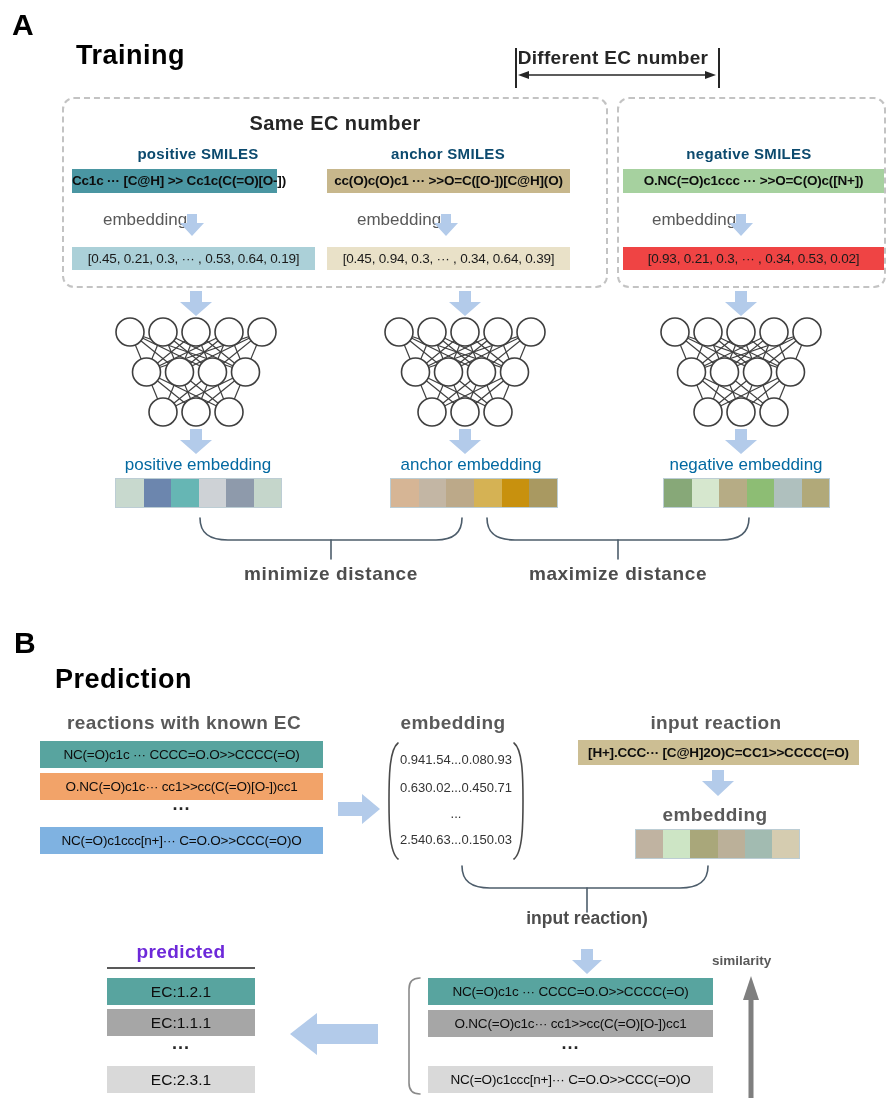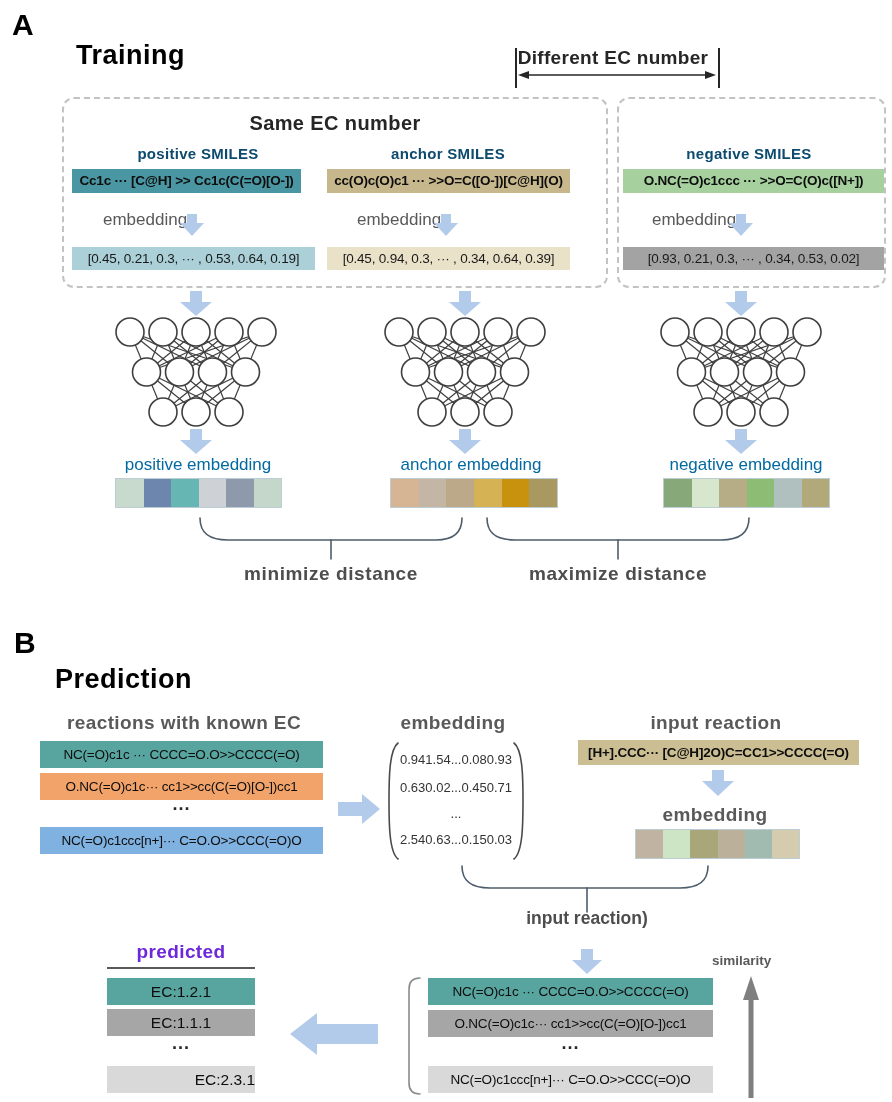--- a/index.html
+++ b/index.html
@@ -57,40 +57,40 @@
   <div class="abs diff-ec-text" style="left:508px;top:47px;width:210px;">Different EC number</div>
 
   <div class="abs dashed-box" style="left:62px;top:97px;width:542px;height:187px;"></div>
   <div class="abs dashed-box" style="left:617px;top:97px;width:265px;height:187px;"></div>
   <div class="abs group-title" style="left:62px;top:112px;width:546px;">Same EC number</div>
 
   <div class="abs col-header" style="left:98px;top:145px;width:200px;">positive SMILES</div>
   <div class="abs col-header" style="left:348px;top:145px;width:200px;">anchor SMILES</div>
   <div class="abs col-header" style="left:649px;top:145px;width:200px;">negative SMILES</div>
 
-  <div class="abs smiles-box" style="left: 72px; top: 169px; width: 229px; background: rgb(74, 150, 162);">Cc1c ··· [C@H] &gt;&gt; Cc1c(C(=O)[O-])</div>
+  <div class="abs smiles-box" style="left: 72px; top: 169px; width: 205px; background: rgb(74, 150, 162);">Cc1c ··· [C@H] &gt;&gt; Cc1c(C(=O)[O-])</div>
   <div class="abs smiles-box" style="left: 327px; top: 169px; width: 243px; background: rgb(199, 183, 140);">cc(O)c(O)c1 ··· &gt;&gt;O=C([O-])[C@H](O)</div>
   <div class="abs smiles-box" style="left: 623px; top: 169px; width: 261px; background: rgb(166, 209, 159);">O.NC(=O)c1ccc ··· &gt;&gt;O=C(O)c([N+])</div>
 
   <div class="abs emb-label" style="left:103px;top:210px;">embedding</div>
   <svg class="abs" style="left:180px;top:214px;" width="24" height="22">
       <polygon class="blue-arrow" points="7,0 17,0 17,9 24,9 12,22 0,9 7,9"></polygon>
     </svg>
   <div class="abs emb-label" style="left:357px;top:210px;">embedding</div>
   <svg class="abs" style="left:434px;top:214px;" width="24" height="22">
       <polygon class="blue-arrow" points="7,0 17,0 17,9 24,9 12,22 0,9 7,9"></polygon>
     </svg>
   <div class="abs emb-label" style="left:652px;top:210px;">embedding</div>
   <svg class="abs" style="left:729px;top:214px;" width="24" height="22">
       <polygon class="blue-arrow" points="7,0 17,0 17,9 24,9 12,22 0,9 7,9"></polygon>
     </svg>
 
   <div class="abs vector-box" style="left: 72px; top: 247px; width: 243px; background: rgb(171, 208, 216);">[0.45, 0.21, 0.3, ··· ,  0.53, 0.64, 0.19]</div>
   <div class="abs vector-box" style="left: 327px; top: 247px; width: 243px; background: rgb(233, 225, 200);">[0.45, 0.94, 0.3, ··· , 0.34, 0.64, 0.39]</div>
-  <div class="abs vector-box" style="left: 623px; top: 247px; width: 261px; background: #a3a3a3;">[0.93, 0.21, 0.3, ··· , 0.34, 0.53, 0.02]</div>
+  <div class="abs vector-box" style="left: 623px; top: 247px; width: 261px; background: #ef4444;">[0.93, 0.21, 0.3, ··· , 0.34, 0.53, 0.02]</div>
 
   <svg class="abs" style="left:180px;top:291px;" width="32" height="25">
       <polygon class="blue-arrow" points="10,0 22,0 22,11 32,11 16,25 0,11 10,11"></polygon>
     </svg>
   <svg class="abs" style="left:449px;top:291px;" width="32" height="25">
       <polygon class="blue-arrow" points="10,0 22,0 22,11 32,11 16,25 0,11 10,11"></polygon>
     </svg>
   <svg class="abs" style="left:725px;top:291px;" width="32" height="25">
       <polygon class="blue-arrow" points="10,0 22,0 22,11 32,11 16,25 0,11 10,11"></polygon>
     </svg>
@@ -358,21 +358,21 @@
   <div class="abs similarity-label" style="left:712px;top:953px;">similarity</div>
   <svg class="abs" style="left:740px;top:974px;" width="22" height="124">
     <polygon points="11,2 19,26 13.5,26 13.5,124 8.5,124 8.5,26 3,26" fill="#7f7f7f"></polygon>
   </svg>
 
   <div class="abs pred-header" style="left:111px;top:941px;width:140px;">predicted</div>
   <div class="abs" style="left:107px;top:967px;width:148px;height:2px;background:#595959;"></div>
   <div class="abs ec-box" style="left: 107px; top: 978px; width: 148px; background: rgb(88, 164, 159);">EC:1.2.1</div>
   <div class="abs ec-box" style="left: 107px; top: 1009px; width: 148px; background: rgb(166, 166, 166);">EC:1.1.1</div>
   <div class="abs ellipsis" style="left:107px;top:1038px;width:148px;">···</div>
-  <div class="abs ec-box" style="left: 107px; top: 1066px; width: 148px; background: rgb(217, 217, 217); text-align: right;">EC:2.3.1</div>
+  <div class="abs ec-box" style="left: 107px; top: 1066px; width: 148px; background: rgb(217, 217, 217);">EC:2.3.1</div>
 
   <svg class="abs" style="left:290px;top:1013px;" width="88" height="42">
     <polygon class="blue-arrow" points="88,11 27,11 27,0 0,21 27,42 27,31 88,31"></polygon>
   </svg>
 
   <svg class="abs" style="left:403px;top:976px;" width="20" height="120">
     <path class="bracket-path" d="M 17,2 Q 6,2 6,13 L 6,107 Q 6,118 17,118"></path>
   </svg>
 
   <div class="abs b-box" style="left: 428px; top: 978px; width: 285px; background: rgb(88, 164, 159);">NC(=O)c1c ··· CCCC=O.O&gt;&gt;CCCC(=O)</div>

